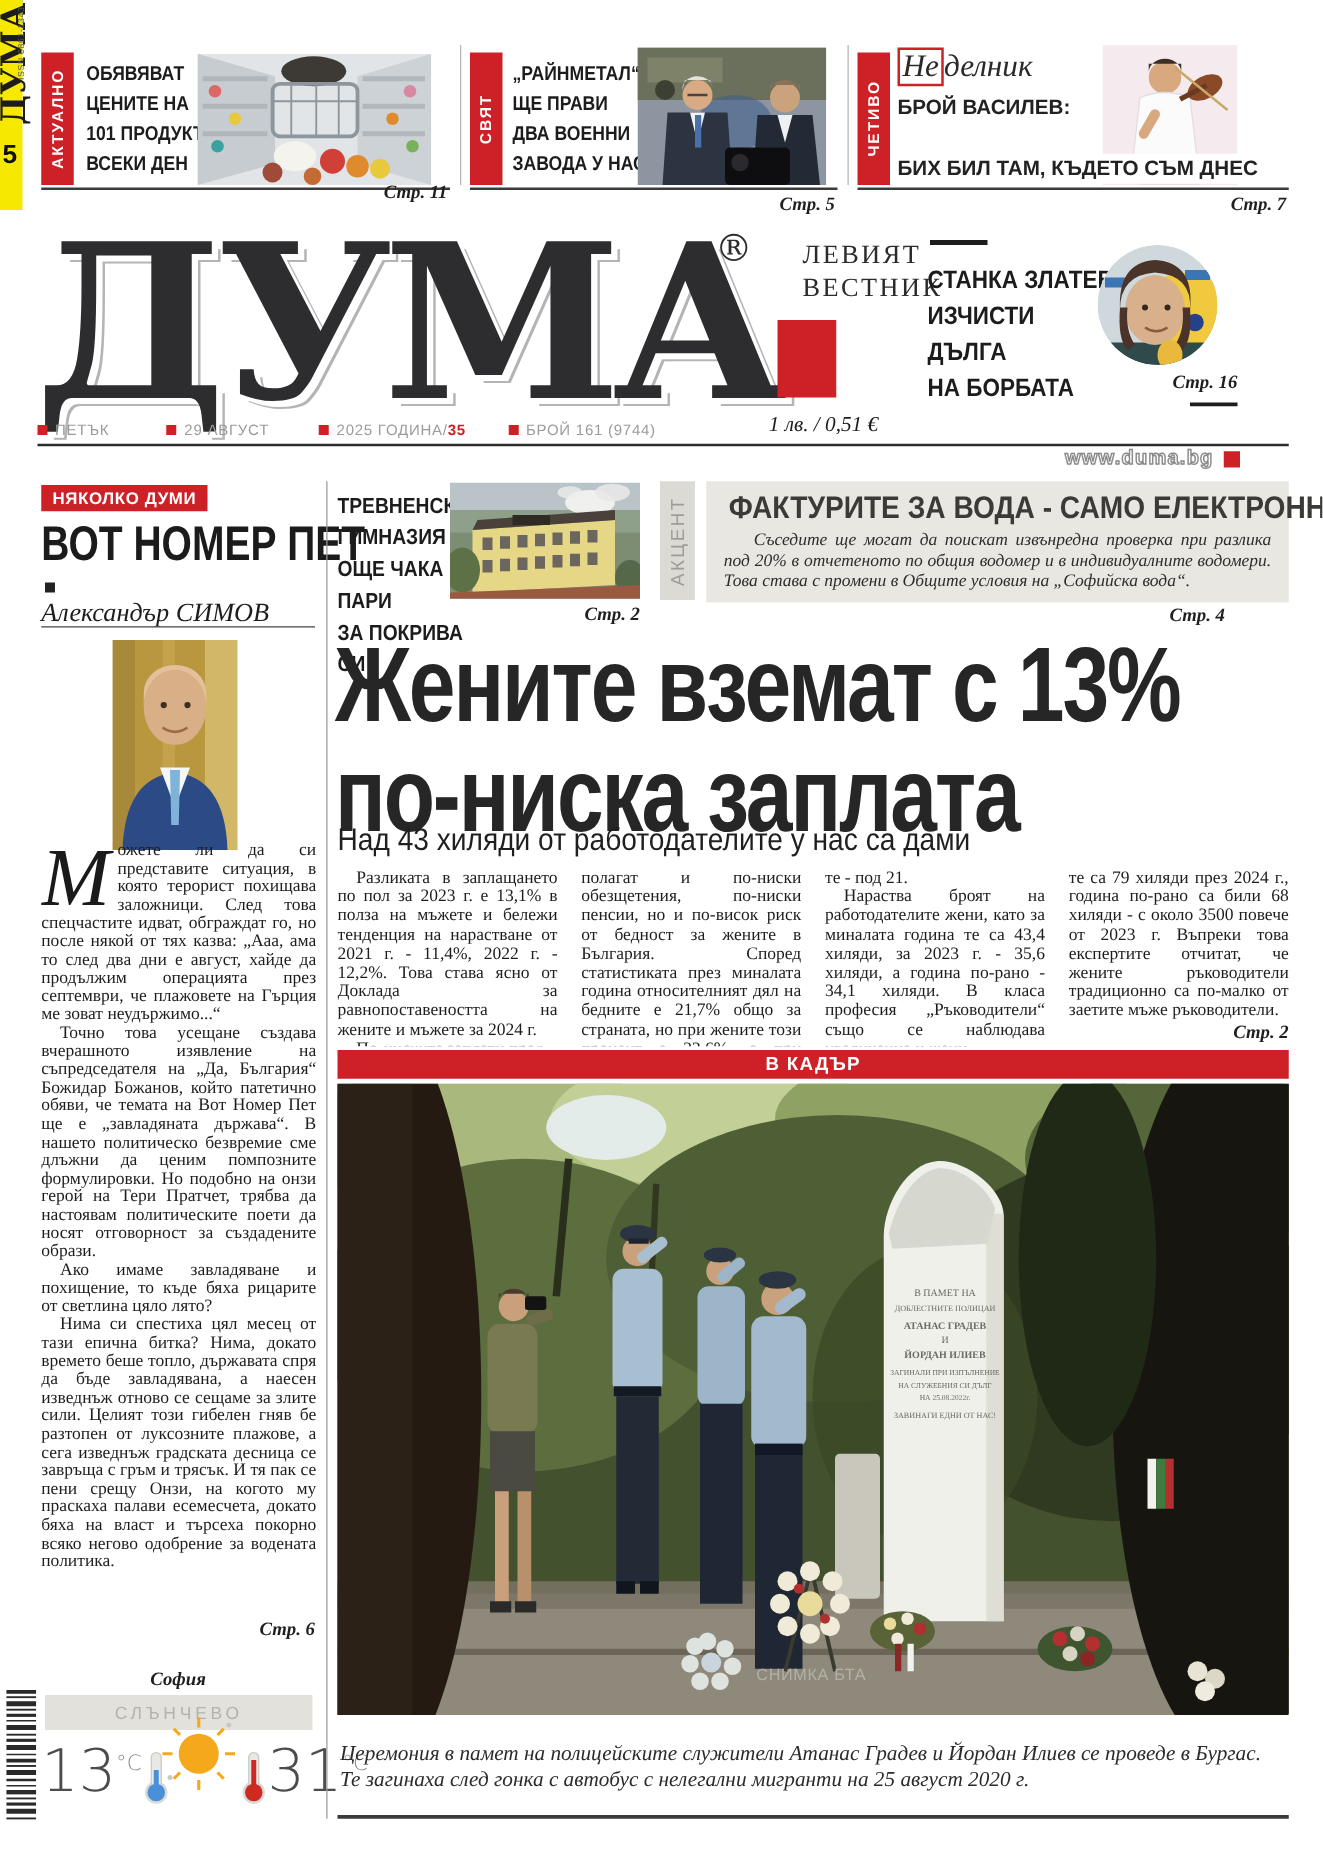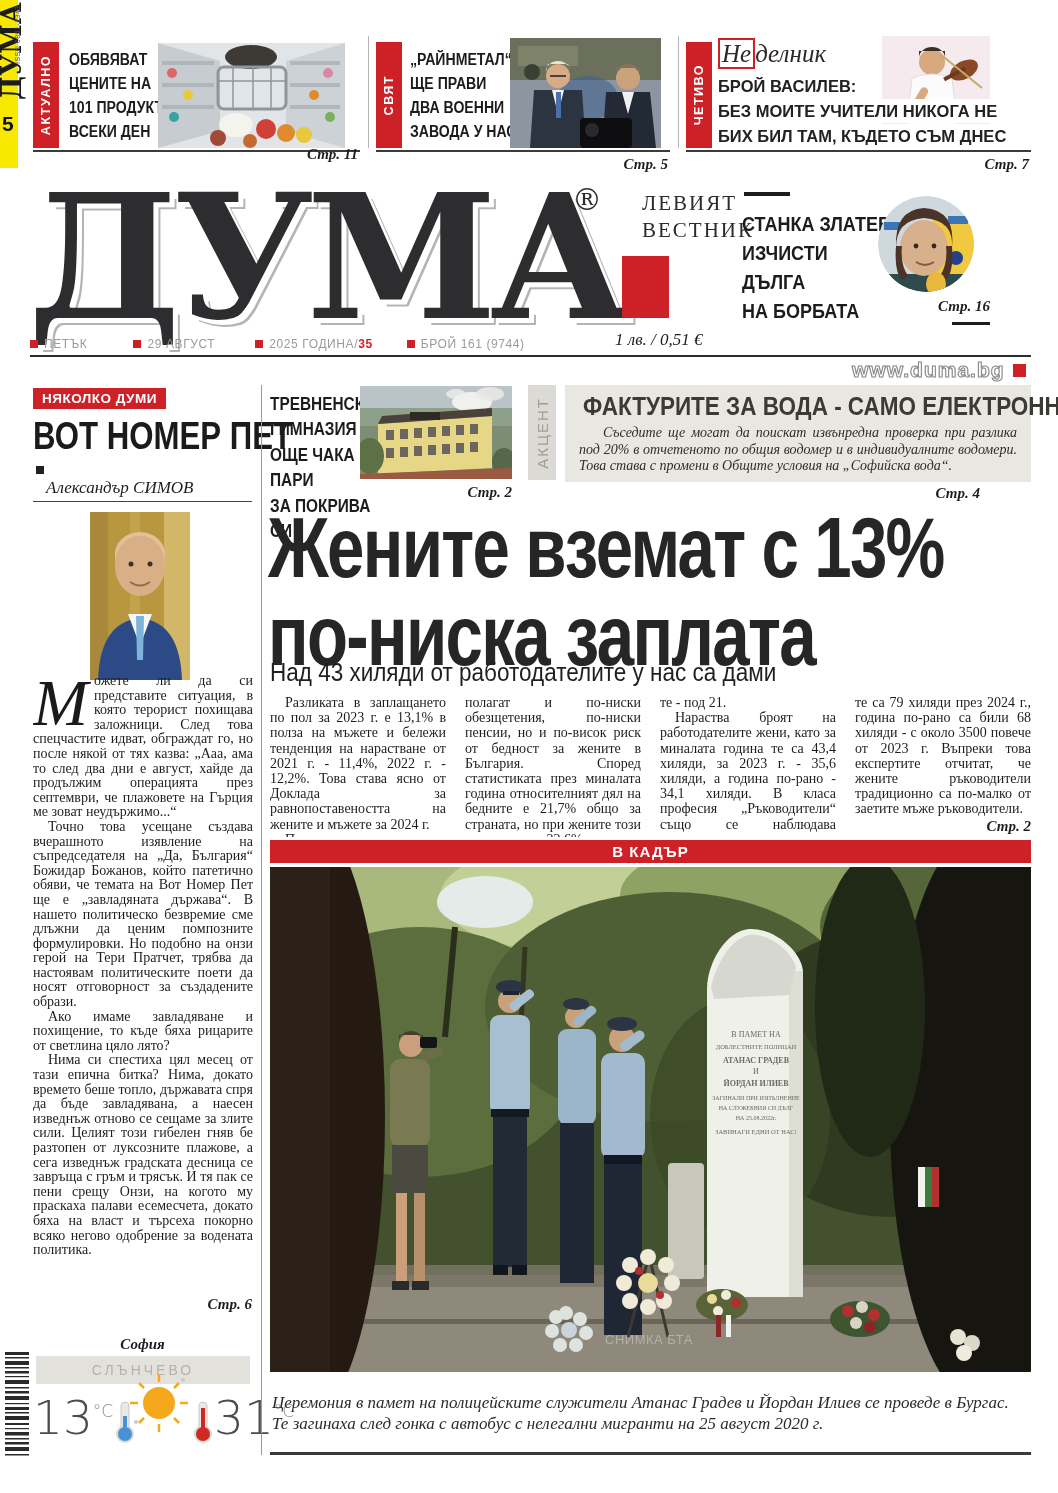--- a/index.html
+++ b/index.html
@@ -160,21 +160,21 @@
         <rect x="60" y="31" width="24" height="4" fill="#6b3a20"></rect>
       </g>
       <line x1="58" y1="18" x2="100" y2="52" stroke="#caa86a" stroke-width="2"></line>
       <rect x="40" y="52" width="8" height="26" rx="4" fill="#d8a87e" transform="rotate(30 44 52)"></rect>
     </svg>
     <div class="abs serif" style="left:32px;top:10px;font-style:italic;font-size:25px;color:#2a2a2a;">
       <span style="border:2px solid #ce2127;padding:0 2px;text-align:right;">Не</span><span>делник</span>
     </div>
     <div class="abs" style="left:32px;top:44px;line-height:24px;">
       <span style="display:inline-block;background:#fff;font-weight:bold;font-size:16.5px;">БРОЙ ВАСИЛЕВ:</span><br>
-      <span style="display:inline-block;background:#fff;font-weight:bold;font-size:16.5px;">БЕЗ МОИТЕ УЧИТЕЛИ НИКОГА НЕ</span><br>
+      <br>
       <span style="display:inline-block;background:#fff;font-weight:bold;font-size:16.5px;">БИХ БИЛ ТАМ, КЪДЕТО СЪМ ДНЕС</span>
     </div>
     <div class="abs pageref" style="right:2px;top:126px;">Стр. 7</div>
   </div>
 
   <div class="abs" style="left:28px;top:172px;font-family:'DejaVu Serif',serif;font-weight:bold;font-size:172px;
               line-height:1;letter-spacing:-7px;color:#2d2d30;
               text-shadow:5px 5px 0 #ffffff,7px 7px 0 #b4b4b4;">ДУМА</div>
   <div class="abs" style="left:572px;top:182px;font-family:'DejaVu Serif',serif;font-size:30px;color:#2d2d30;">®</div>
   <div class="abs serif" style="left:642px;top:190px;font-size:21px;letter-spacing:2px;line-height:1.3;color:#2b2b2b;">
@@ -221,30 +221,30 @@
     <span style="width:8px;height:8px;background:#ce2127;margin:0 6px 0 46px;"></span>
     <span>29 АВГУСТ</span>
     <span style="width:8px;height:8px;background:#ce2127;margin:0 6px 0 40px;"></span>
     <span>2025 ГОДИНА/</span>
       <span style="color:#ce2127;font-weight:bold;">35</span>
     <span style="width:8px;height:8px;background:#ce2127;margin:0 6px 0 34px;"></span>
     <span>БРОЙ 161 (9744)</span>
   </div>
   <div class="abs" style="left:30px;top:355px;width:1001px;height:2px;background:#2c2c2c;"></div>
   <div class="abs" style="left:852px;top:358px;display:flex;align-items:center;">
-    <span style="font-weight:bold;font-size:21px;letter-spacing:1px;color:#fff;
+    <span style="font-weight:bold;font-size:16px;letter-spacing:1px;color:#fff;
                  -webkit-text-stroke:1.1px #8a8a8a;text-shadow:0 0 1px #8a8a8a;">www.duma.bg</span>
     <span style="width:13px;height:13px;background:#ce2127;margin-left:8px;"></span>
   </div>
 
   <div class="abs" style="left:33px;top:388px;background:#ce2127;color:#fff;font-weight:bold;font-size:13.5px;
               letter-spacing:.5px;padding:3px 9px;display:inline-block;">НЯКОЛКО ДУМИ</div>
   <div class="abs cond sx80" style="left:33px;top:414px;font-weight:bold;font-size:39px;color:#1b1b1b;white-space:nowrap;">ВОТ НОМЕР ПЕТ</div>
   <div class="abs" style="left:36px;top:466px;width:8px;height:8px;background:#222;"></div>
-  <div class="abs serif" style="left:46px;top:478px;font-style:italic;font-size:17px;color:#1d1d1d;">Александър СИМОВ</div>
+  <div class="abs serif" style="left:33px;top:478px;font-style:italic;font-size:21px;color:#1d1d1d;">Александър СИМОВ</div>
   <div class="abs" style="left:33px;top:501px;width:219px;height:1px;background:#444;"></div>
   <svg class="abs" style="left:90px;top:512px;" width="100" height="168" viewBox="0 0 100 168">
     <rect width="100" height="168" fill="#b8973f"></rect>
     <rect x="0" width="18" height="168" fill="#a8883a"></rect>
     <rect x="74" width="26" height="168" fill="#d2b768"></rect>
     <rect x="40" y="0" width="10" height="168" fill="#c6a851" opacity=".7"></rect>
     <ellipse cx="50" cy="54" rx="25" ry="30" fill="#d9af88"></ellipse>
     <path d="M25,54 a25,30 0 0 1 50,0 l0,-12 a25,22 0 0 0 -50,0 z" fill="#e3bf9a"></path>
     <circle cx="41" cy="52" r="2.5" fill="#3a3026"></circle>
       <circle cx="60" cy="52" r="2.5" fill="#3a3026"></circle>

